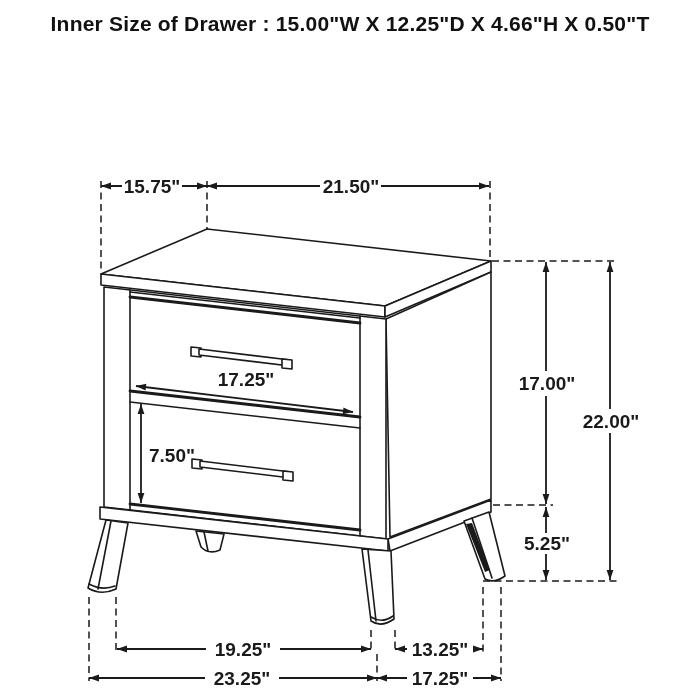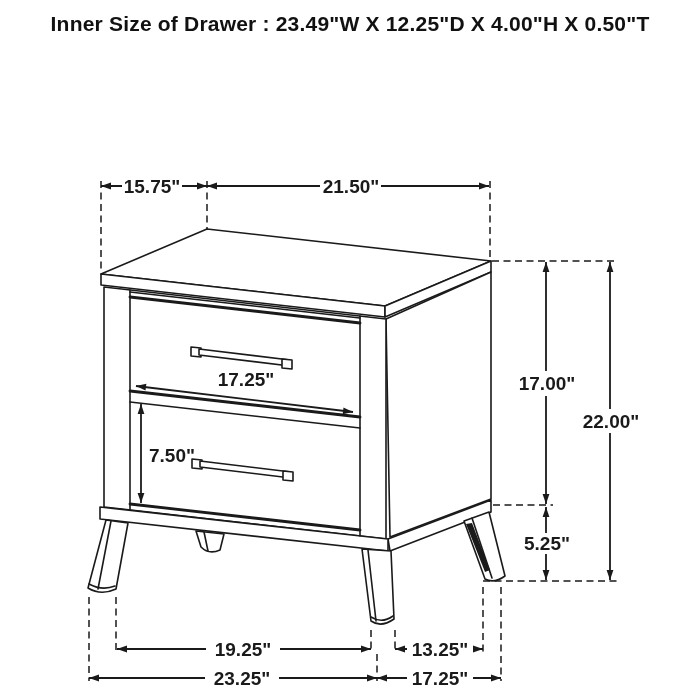--- a/index.html
+++ b/index.html
@@ -13,21 +13,21 @@
   .shadow{stroke:#1a1a1a;stroke-width:2.8;fill:none;stroke-linecap:round;}
   .dimln{stroke:#1a1a1a;stroke-width:1.8;fill:none;}
   .dash{stroke:#1a1a1a;stroke-width:1.5;fill:none;stroke-dasharray:7 4.5;}
   .arrow{fill:#1a1a1a;stroke:none;}
   .dim{font-family:"Liberation Sans",sans-serif;font-size:19px;font-weight:bold;fill:#1a1a1a;}
 </style>
 </head>
 <body>
 
 <div class="page">
-  <div class="title">Inner Size of Drawer : 23.49"W X 12.25"D X 4.00"H X 0.50"T</div>
+  <div class="title">Inner Size of Drawer : 15.00"W X 12.25"D X 4.66"H X 0.50"T</div>
 
   <svg width="700" height="700" viewBox="0 0 700 700">
 
     <g>
       <path class="dash" d="M101 181 V271"></path>
       <path class="dash" d="M207 181 V229"></path>
       <path class="dash" d="M490 181 V259"></path>
       <path class="dash" d="M492 261 H617"></path>
       <path class="dash" d="M493 505 H553"></path>
       <path class="dash" d="M483 581 H617"></path>

